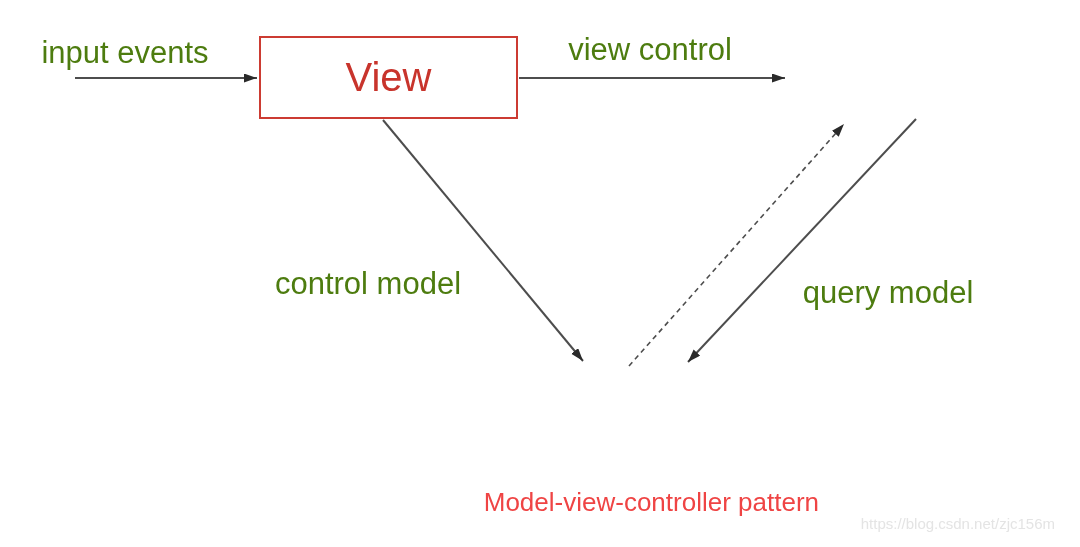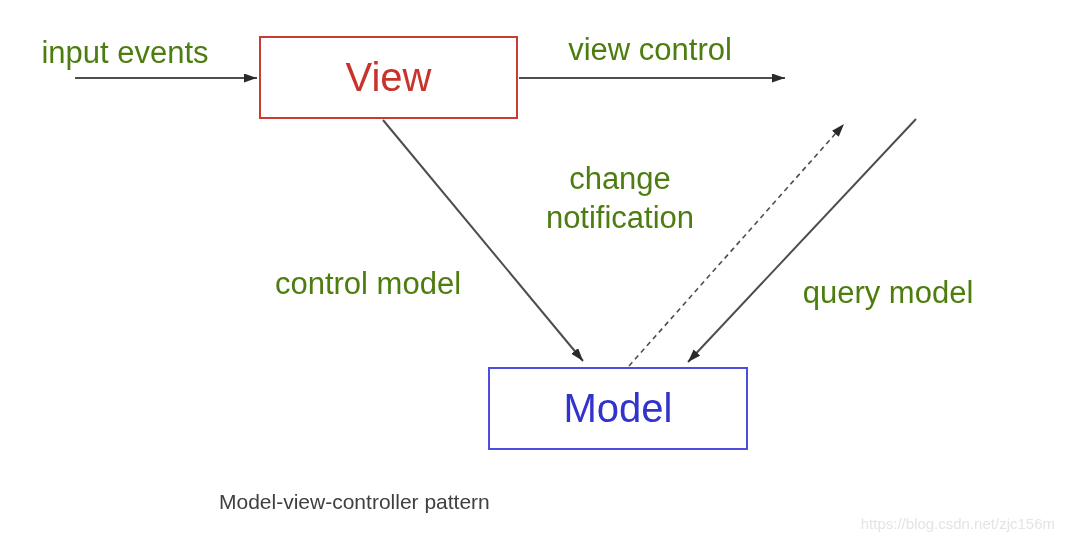--- a/index.html
+++ b/index.html
@@ -48,24 +48,24 @@
   .node-controller { left: 787px; top: 37px;  width: 259px; height: 81px; border-color: #3d8b40; color: #3d8b40; }
   .node-model      { left: 488px; top: 367px; width: 260px; height: 83px; border-color: #4d4de0; color: #3232cd; }
   .lbl-input-events  { left: 20px;  top: 33px;  width: 210px; }
   .lbl-view-control  { left: 550px; top: 30px;  width: 200px; }
   .lbl-update-model  { left: 258px; top: 264px; width: 220px; }
   .lbl-change-notif  { left: 515px; top: 159px; width: 210px; }
   .lbl-query-model   { left: 778px; top: 273px; width: 220px; }
   .caption {
     position: absolute;
     left: 219px; top: 490px; width: 600px;
-    font-size: 21px;
+    font-size: 26px;
     line-height: 24px;
-    color: #404040;
-    text-align: left;
+    color: #ef4444;
+    text-align: right;
     white-space: nowrap;
   }
   .watermark {
     position: absolute;
     right: 25px; top: 515px;
     font-size: 15px;
     color: #e4e4e4;
     white-space: nowrap;
   }
 </style>
@@ -86,30 +86,26 @@
     <line class="edge-line dashed" x1="629" y1="366" x2="844" y2="124" marker-end="url(#arrow)"></line>
     <line class="edge-line" x1="916" y1="119" x2="688" y2="362" marker-end="url(#arrow)"></line>
   </svg>
 
   <div class="label lbl-input-events">input events</div>
 
   <div class="label lbl-view-control">view control</div>
 
   <div class="label lbl-update-model">control model</div>
 
-  <div class="label wrap lbl-change-notif">change notification</div>
 
   <div class="label lbl-query-model">query model</div>
 
   <div class="node node-view">
     <span>View</span>
   </div>
 
 
-  <div class="node node-model">
-    <span>Model</span>
-  </div>
 
   <div class="caption">Model-view-controller pattern</div>
 
   <div class="watermark">https://blog.csdn.net/zjc156m</div>
 
 </div>
 
 </body></html>

